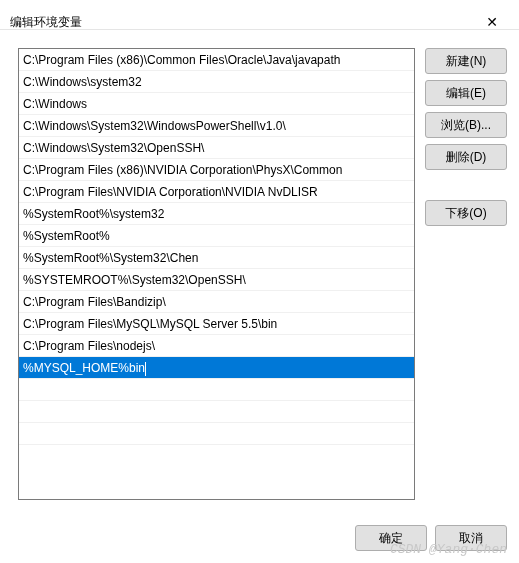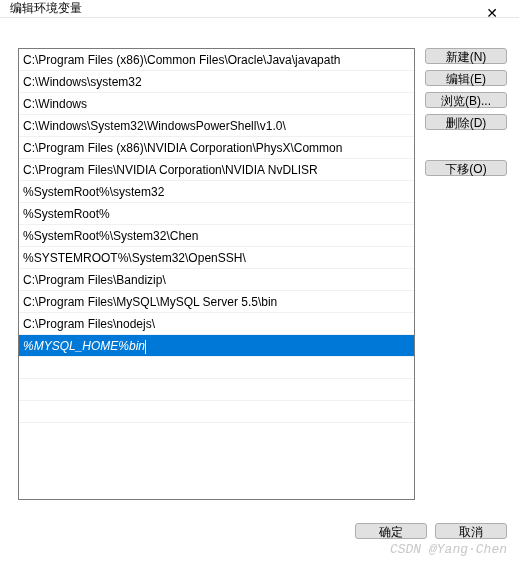--- a/index.html
+++ b/index.html
@@ -5,25 +5,25 @@
 * { box-sizing: border-box; margin: 0; padding: 0; }
 body {
   font-family: "Microsoft YaHei", "Segoe UI", sans-serif;
   font-size: 12px;
   background: #fff;
   width: 519px;
   height: 563px;
   position: relative;
 }
 .titlebar {
-  height: 18px;
+  height: 30px;
   display: flex;
-  align-items: flex-start;
+  align-items: center;
   justify-content: space-between;
-  padding: 0 6px 0 10px;
+  padding: 15px 6px 0 10px;
   border-bottom: 1px solid #e5e5e5;
 }
 .title { font-size: 12px; }
 .close-btn {
   width: 42px;
   height: 26px;
   display: flex;
   align-items: center;
   justify-content: center;
   font-size: 14px;
@@ -53,21 +53,20 @@
   padding: 0 4px;
   border-bottom: 1px solid #f0f0f0;
   white-space: nowrap;
   overflow: hidden;
   font-size: 12px;
   color: #000;
 }
 .row.selected {
   background: #0078d7;
   color: #fff;
-  font-style: italic;
 }
 .row.selected .edit-text {
   background: #0078d7;
   color: #fff;
   display: inline-block;
   position: relative;
 }
 .row.selected .caret {
   display: inline-block;
   width: 1px;
@@ -77,34 +76,34 @@
   margin-left: 0;
 }
 .row.empty { border-bottom: 1px solid #f0f0f0; }
 .sidebar {
   width: 82px;
   display: flex;
   flex-direction: column;
   gap: 6px;
 }
 .btn {
-  height: 16px;
+  height: 26px;
   border: 1px solid #adadad;
   background: #e1e1e1;
   font-size: 12px;
   font-family: inherit;
   cursor: pointer;
   border-radius: 3px;
   padding: 0 4px;
   white-space: nowrap;
 }
 .gap { height: 18px; }
 .footer {
   position: absolute;
-  bottom: 24px;
+  bottom: 12px;
   right: 12px;
   display: flex;
   gap: 8px;
 }
 .footer .btn { width: 72px; }
 .watermark {
   position: absolute;
   bottom: 6px;
   right: 12px;
   color: #c8c8c8;
@@ -124,20 +123,21 @@
     <span>✕</span>
   </div>
 </div>
 
 <div class="content">
   <div class="listbox" id="listbox">
       <div class="row">C:\Program Files (x86)\Common Files\Oracle\Java\javapath</div>
       <div class="row">C:\Windows\system32</div>
       <div class="row">C:\Windows</div>
       <div class="row">C:\Windows\System32\WindowsPowerShell\v1.0\</div>
+      <div class="row">C:\Windows\System32\OpenSSH\</div>
       <div class="row">C:\Program Files (x86)\NVIDIA Corporation\PhysX\Common</div>
       <div class="row">C:\Program Files\NVIDIA Corporation\NVIDIA NvDLISR</div>
       <div class="row">%SystemRoot%\system32</div>
       <div class="row">%SystemRoot%</div>
       <div class="row">%SystemRoot%\System32\Chen</div>
       <div class="row">%SYSTEMROOT%\System32\OpenSSH\</div>
       <div class="row">C:\Program Files\Bandizip\</div>
       <div class="row">C:\Program Files\MySQL\MySQL Server 5.5\bin</div>
       <div class="row">C:\Program Files\nodejs\</div>
       <div class="row selected"><span class="edit-text">%MYSQL_HOME%bin</span><span class="caret"></span></div>

